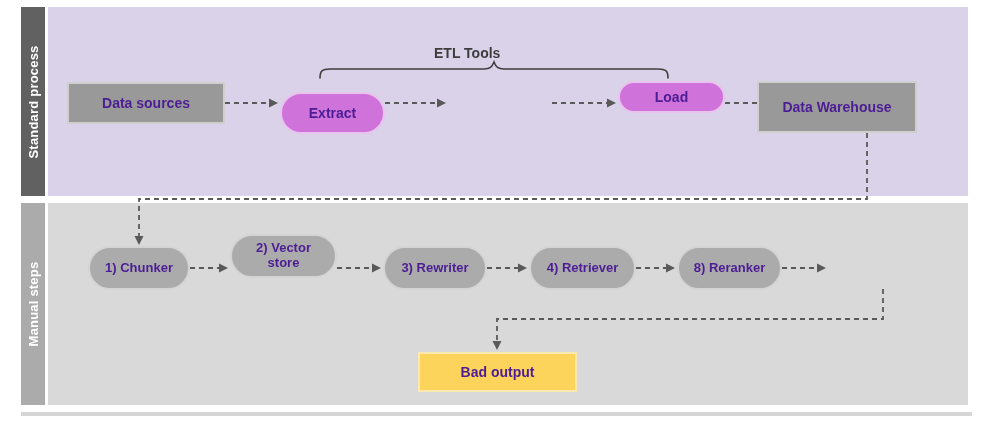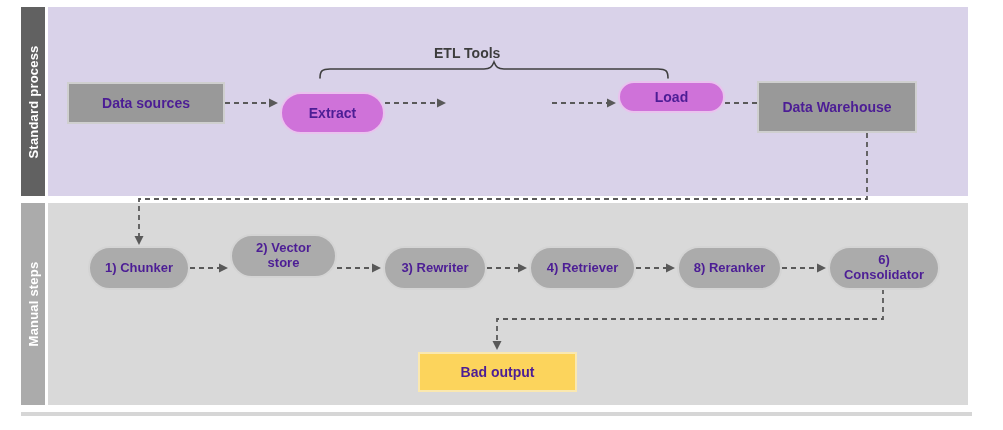--- a/index.html
+++ b/index.html
@@ -194,22 +194,19 @@
   </div>
   <div class="node manual-pill n-rewriter">
     <span>3) Rewriter</span>
   </div>
   <div class="node manual-pill n-retriever">
     <span>4) Retriever</span>
   </div>
   <div class="node manual-pill n-reranker">
     <span>8) Reranker</span>
   </div>
-  <div class="node manual-pill n-consolidator">
-    <span>6) Consolidator</span>
-  </div>
 
   <div class="node output-box n-bad-output">
     <span>Bad output</span>
   </div>
 
   <div class="divider"></div>
 </div>
 
 </body></html>

